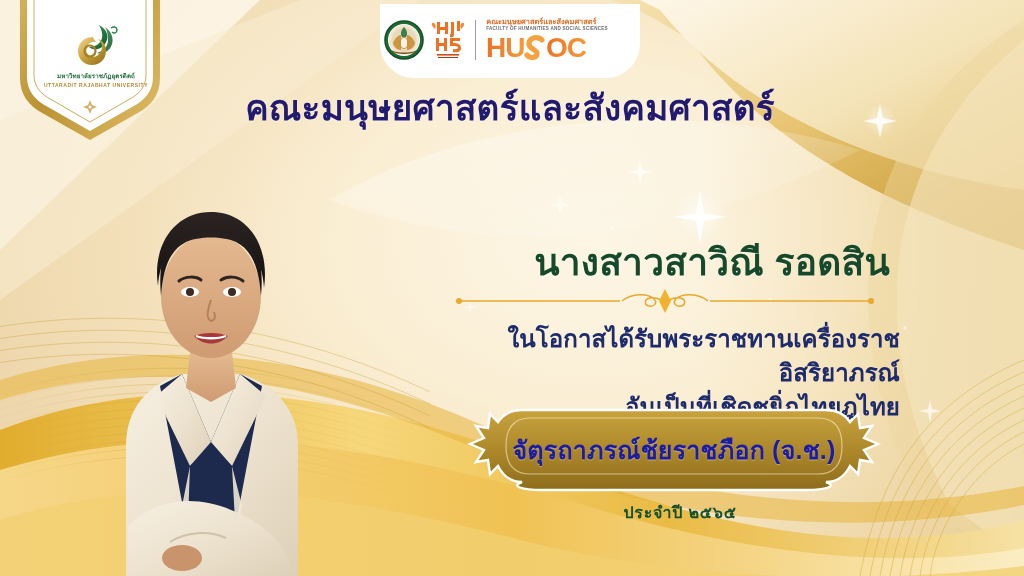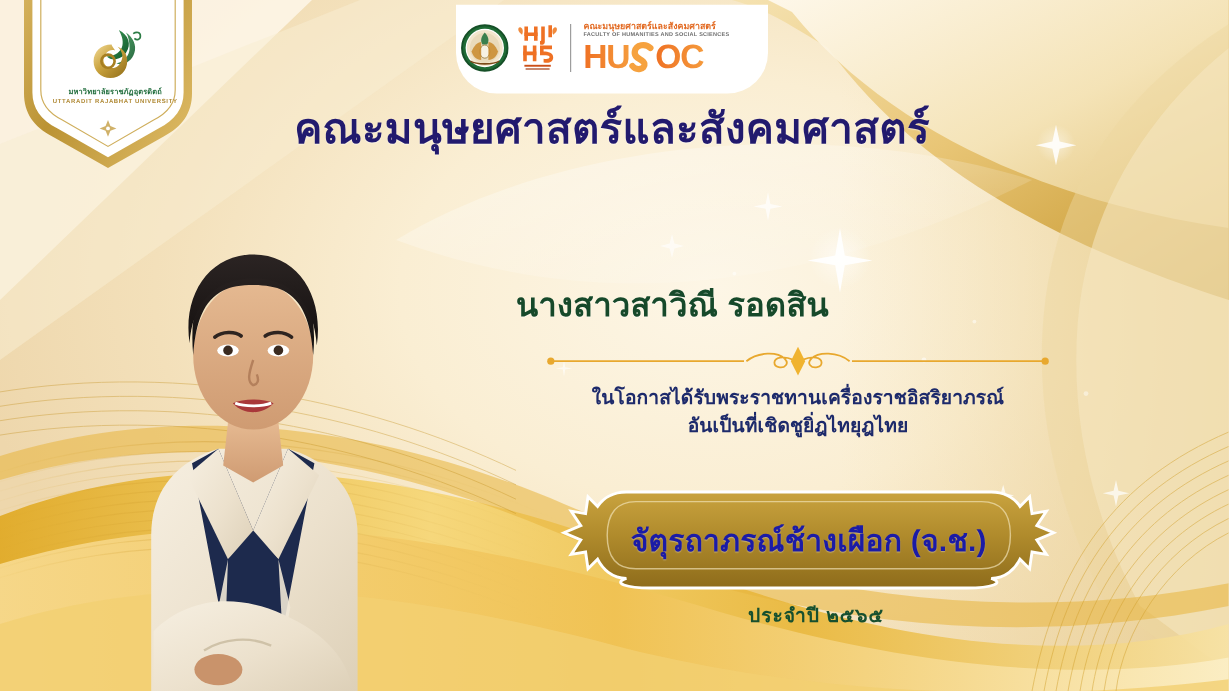--- a/index.html
+++ b/index.html
@@ -58,28 +58,28 @@
     color:#221a6e; letter-spacing:.3px; line-height:1.12;
     text-shadow:0 1px 1px rgba(255,255,255,.55);
   }
   .congrats {
     position:absolute; left:260px; top:138px; width:500px;
     text-align:center; font-size:19px; font-weight:bold;
     color:#221a6e; letter-spacing:.2px;
   }
   .person-name {
     position:absolute; left:430px; top:232px; width:460px;
-    text-align:left; font-size:27px; font-weight:bold;
+    text-align:right; font-size:37px; font-weight:bold;
     color:#16492a; letter-spacing:.3px;
     text-shadow:0 1px 1px rgba(255,255,255,.6);
   }
   .divider { position:absolute; left:450px; top:288px; width:430px; height:26px; }
   .occasion {
     position:absolute; left:430px; top:322px; width:470px;
-    text-align:center; font-size:16px; font-weight:bold;
+    text-align:right; font-size:24px; font-weight:bold;
     color:#1d2a6b; line-height:1.42; letter-spacing:.1px;
   }
   .medal-banner { position:absolute; left:466px; top:408px; width:416px; height:84px; }
   .medal-label {
     position:absolute; left:466px; top:408px; width:416px; height:84px;
     display:flex; align-items:center; justify-content:center;
     font-size:25px; font-weight:bold; color:#1b1ba6; letter-spacing:.2px;
     text-shadow:0 1px 1px rgba(255,255,255,.35);
   }
   .year {
@@ -372,17 +372,17 @@
       </linearGradient>
     </defs>
     <path d="M56,2 L360,2 C372,2 380,8 384,14 L392,6 L394,20 L406,18 L398,30
              L412,36 L398,42 L406,54 L394,52 L392,66 L384,58 C380,66 372,74 360,74
              C372,78 360,82 340,82 L76,82 C56,82 44,78 56,74 C44,74 36,66 32,58
              L24,66 L22,52 L10,54 L18,42 L4,36 L18,30 L10,18 L22,20 L24,6 L32,14
              C36,8 44,2 56,2 Z" fill="url(#gBanner)" stroke="#ffffff" stroke-width="2.4"></path>
     <path d="M64,10 L352,10 C368,10 376,20 376,38 C376,56 368,66 352,66 L64,66
              C48,66 40,56 40,38 C40,20 48,10 64,10 Z" fill="none" stroke="#f4e7bd" stroke-width="1.2" opacity=".65"></path>
   </svg>
-  <div class="medal-label">จัตุรถาภรณ์ช้างเผือก (จ.ช.)</div>
+  <div class="medal-label">จัตุรถาภรณ์ช้ยราชภือก (จ.ช.)</div>
 
   <div class="year">ประจำปี ๒๕๖๕</div>
 
 </div>
 
 </body></html>

